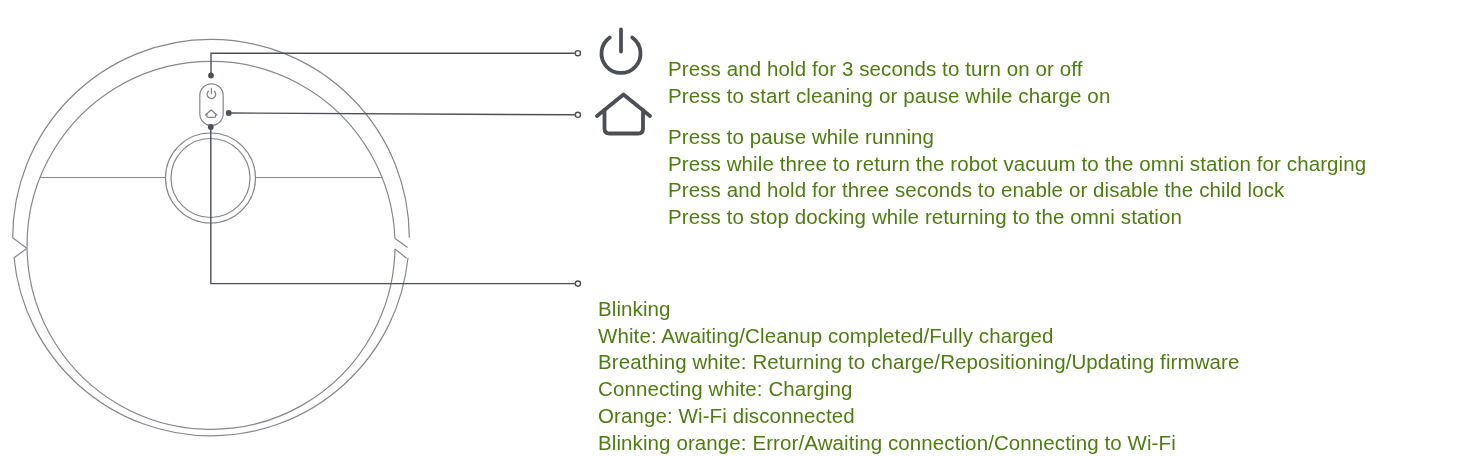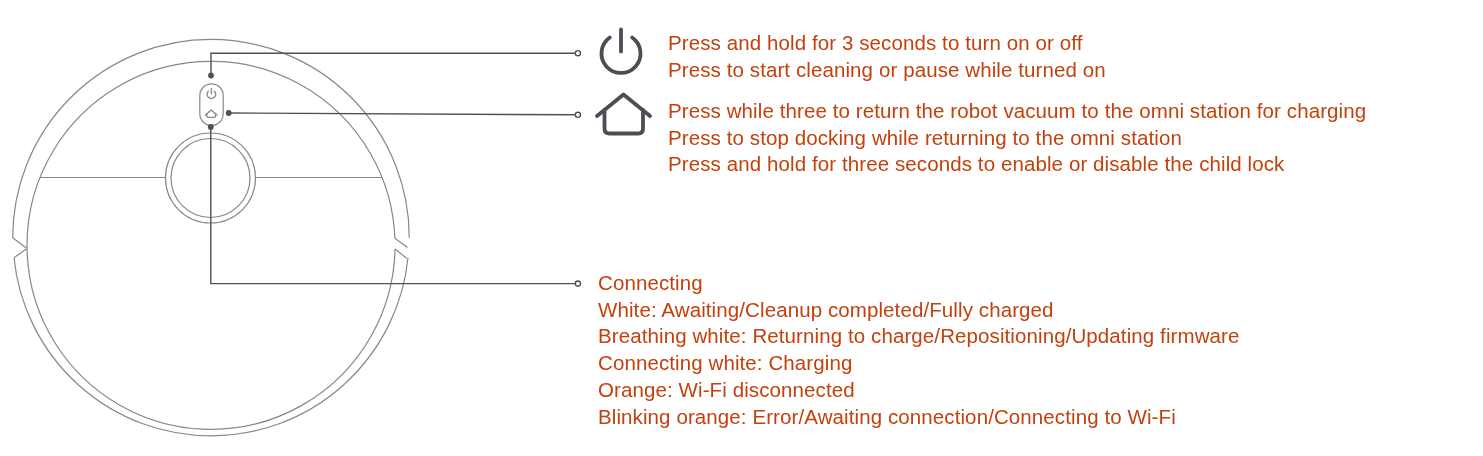--- a/index.html
+++ b/index.html
@@ -10,25 +10,26 @@
     background: #ffffff;
     overflow: hidden;
     font-family: "Liberation Sans", sans-serif;
   }
   .artwork {
     position: absolute;
     left: 0; top: 0;
   }
   .instr {
     position: absolute;
-    color: #c2410c;
+    color: #4d7c0f;
     font-size: 20.5px;
     line-height: 26.7px;
     letter-spacing: 0.1px;
     white-space: nowrap;
+    margin-top: 26px;
   }
   #power-text     { left: 668px; top: 30px; }
   #home-text      { left: 668px; top: 98px; }
   #indicator-text { left: 598px; top: 270px; }
 </style>
 </head>
 <body>
 
 <div class="canvas">
 
@@ -83,31 +84,32 @@
       <path d="M 621 29.5 V 51.5"></path>
     </g>
     <g fill="none" stroke="#4b4e55" stroke-width="3.8" stroke-linecap="round" stroke-linejoin="round">
       <path d="M 597 116 L 623.5 94.5 L 650 116"></path>
       <path d="M 604.5 110 V 128.5 Q 604.5 133.5 609.5 133.5 H 638 Q 643 133.5 643 128.5 V 110"></path>
     </g>
   </svg>
 
   <div class="instr" id="power-text">
     <div>Press and hold for 3 seconds to turn on or off</div>
-    <div>Press to start cleaning or pause while turned on</div>
+    <div>Press to start cleaning or pause while charge on</div>
   </div>
 
   <div class="instr" id="home-text">
+    <div>Press to pause while running</div>
     <div>Press while three to return the robot vacuum to the omni station for charging</div>
+    <div>Press and hold for three seconds to enable or disable the child lock</div>
     <div>Press to stop docking while returning to the omni station</div>
-    <div>Press and hold for three seconds to enable or disable the child lock</div>
   </div>
 
   <div class="instr" id="indicator-text">
-    <div>Connecting</div>
+    <div>Blinking</div>
     <div>White: Awaiting/Cleanup completed/Fully charged</div>
     <div>Breathing white: Returning to charge/Repositioning/Updating firmware</div>
     <div>Connecting white: Charging</div>
     <div>Orange: Wi-Fi disconnected</div>
     <div>Blinking orange: Error/Awaiting connection/Connecting to Wi-Fi</div>
   </div>
 
 </div>
 
 </body></html>

